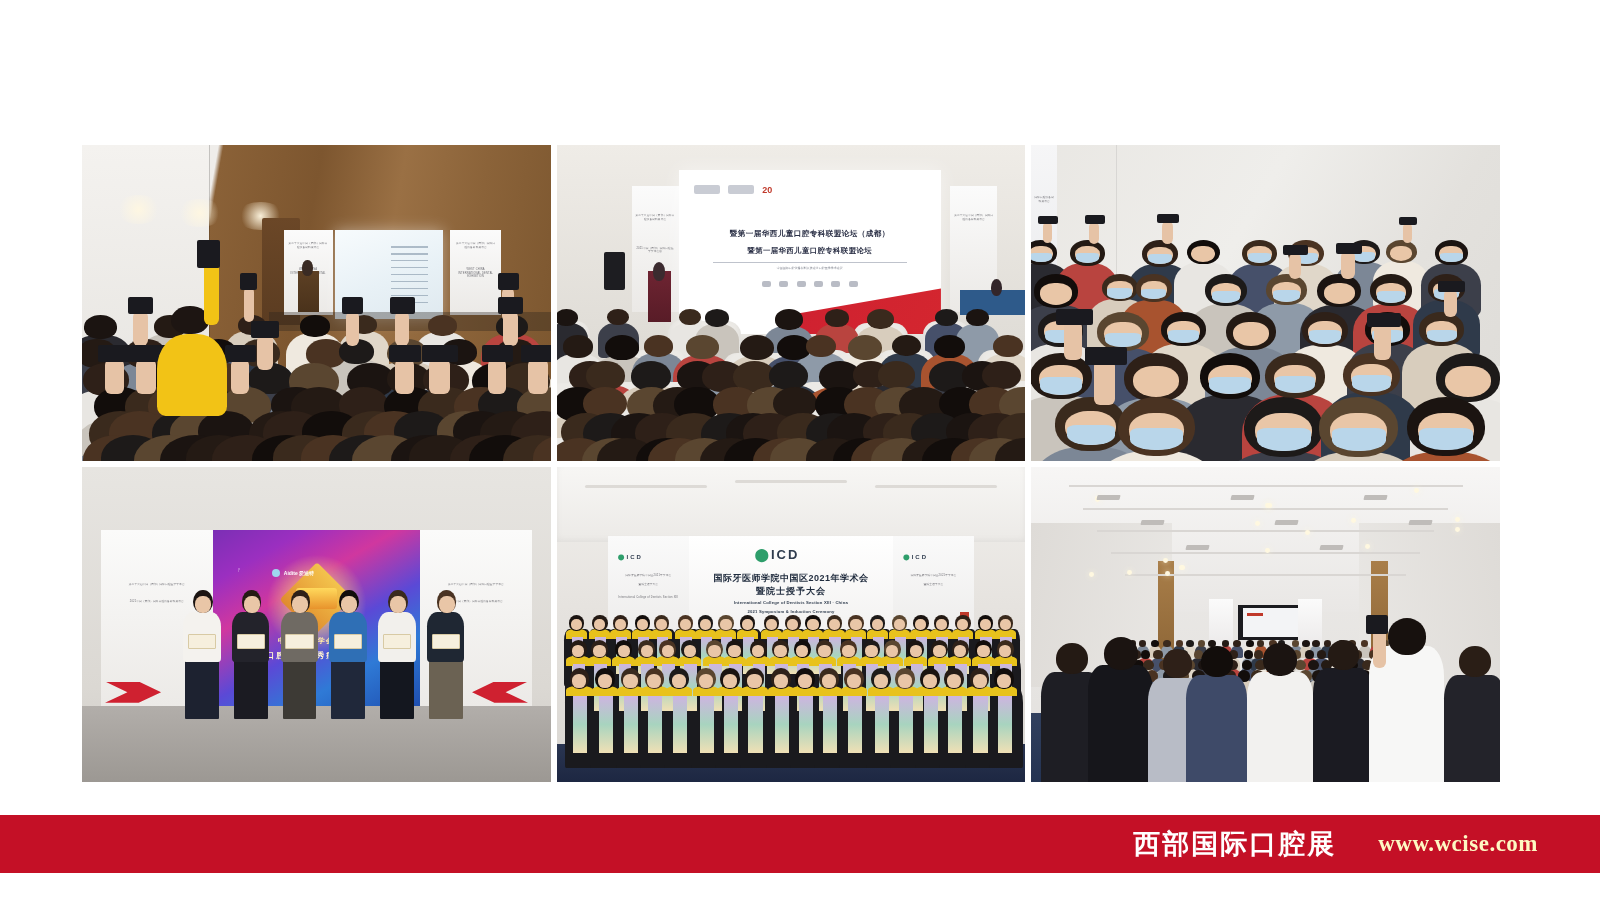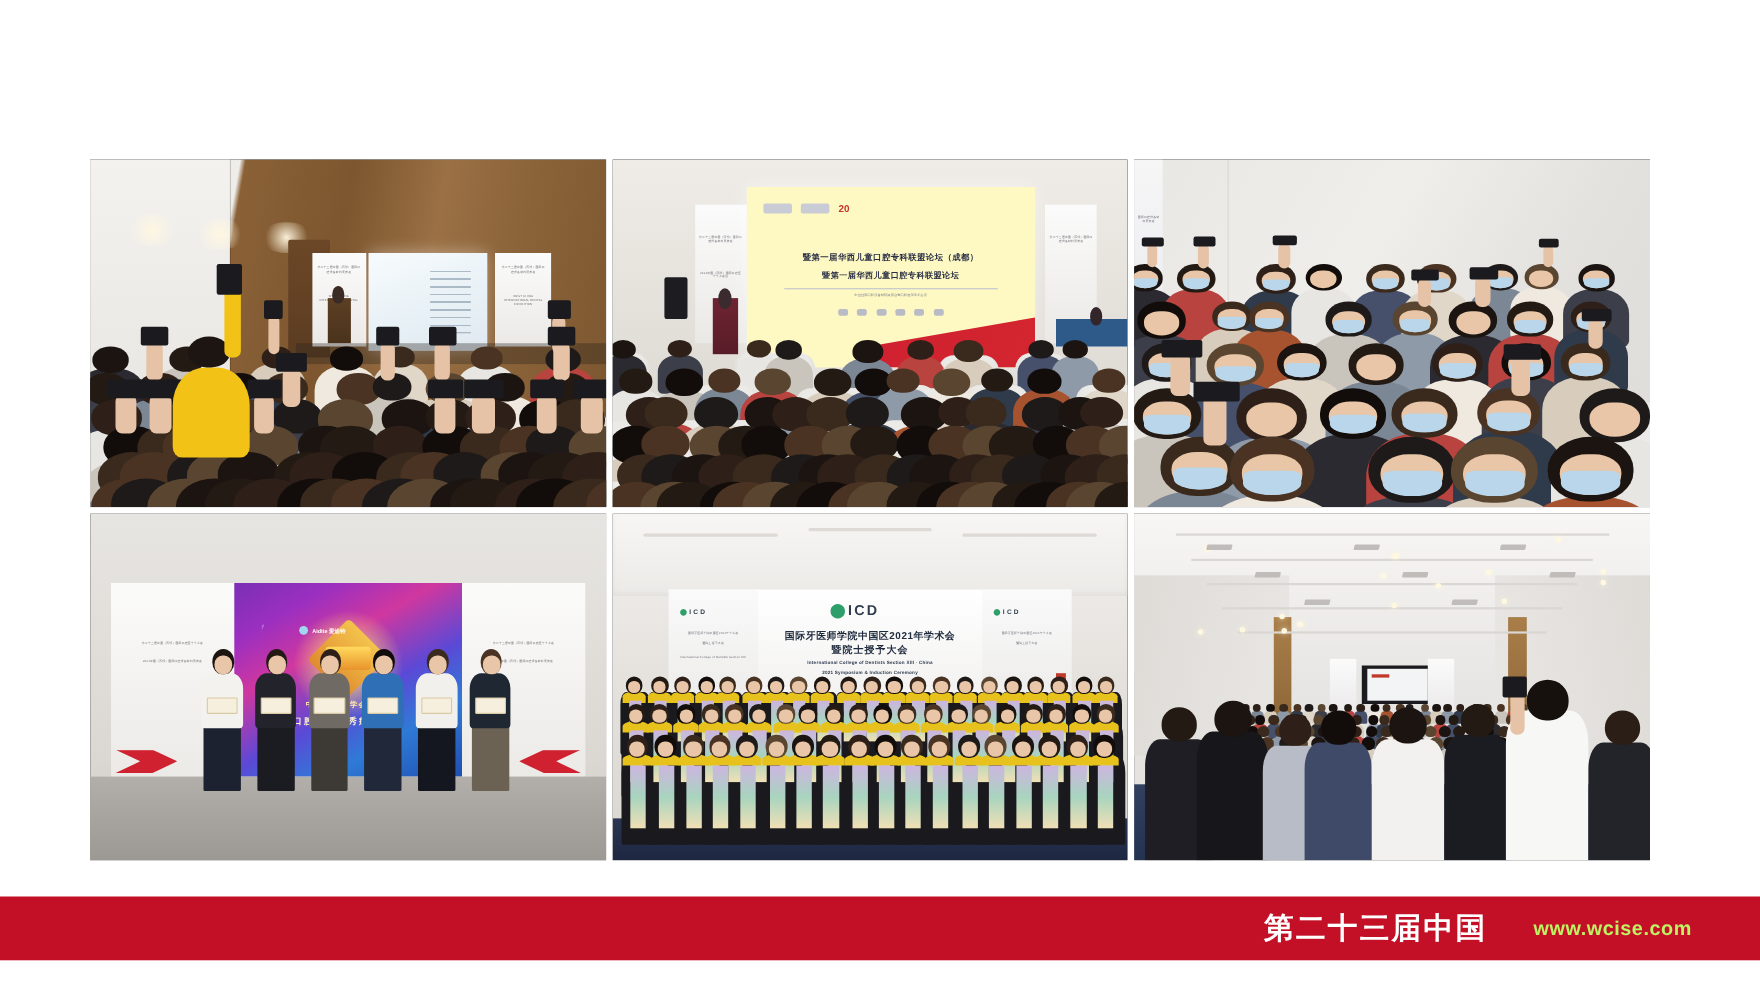--- a/index.html
+++ b/index.html
@@ -64,21 +64,21 @@
   #p1 .bl { left:43%; top:27%; width:10.5%; height:27%; }
   #p1 .br { left:78.5%; top:27%; width:11%; height:27%; }
   #p1 .podium { position:absolute; left:46%; top:40%; width:4.5%; height:13%;
     background:linear-gradient(180deg,#5d4024,#4a321b); }
   #p1 .stagefloor { position:absolute; left:40%; top:53%; right:0; height:6%; background:rgba(40,34,28,.35); }
   #p1 .floor { position:absolute; left:0; right:0; bottom:0; height:18%; background:#6d6a66; }
 
   
   #p2 .wall { background:linear-gradient(180deg,#efece7,#e0ddd7 60%,#d4d0ca); }
   #p2 .bigscreen { left:26%; top:8%; width:56%; height:52%;
-    background:#fef9c3; box-shadow:0 0 18px rgba(255,255,255,.5); }
+    background:#ffffff; box-shadow:0 0 18px rgba(255,255,255,.5); }
   #p2 .redwedge { position:absolute; left:0; bottom:0; width:100%; height:34%;
     background:linear-gradient(115deg,transparent 42%,#cf2130 43%,#d4262f 100%);
     clip-path:polygon(0 100%, 100% 18%, 100% 100%); }
   #p2 .scr-cn1 { position:absolute; left:7%; top:36%; width:86%; text-align:center;
     font-size:7.6px; font-weight:700; color:#2a2f45; letter-spacing:.4px; }
   #p2 .scr-cn2 { position:absolute; left:7%; top:46%; width:86%; text-align:center;
     font-size:7.4px; font-weight:700; color:#2a2f45; letter-spacing:.4px; }
   #p2 .scr-rule { position:absolute; left:13%; top:56%; width:74%; height:1px; background:#bfc3cc; }
   #p2 .scr-sub { position:absolute; left:10%; top:58.5%; width:80%; text-align:center;
     font-size:3px; color:#7d808c; }
@@ -191,22 +191,22 @@
     position:absolute; left:0; right:0; top:815px; height:58px;
     background:#C41026;
     display:flex; align-items:center; justify-content:flex-end;
     padding-right:62px; gap:42px;
   }
   .footer-brand {
     color:#ffffff; font-size:27px; font-weight:700; letter-spacing:2px;
     font-family:"Liberation Sans","DejaVu Sans",sans-serif;
   }
   .footer-url {
-    color:#bef264; font-size:18px; font-weight:700; letter-spacing:.5px;
-    font-family:Liberation Sans, sans-serif;
+    color:#fef9c3; font-size:23px; font-weight:700; letter-spacing:.5px;
+    font-family:Liberation Serif, serif;
   }
 </style>
 </head>
 <body>
 
 <div class="slide">
 
 
   <div class="grid">
 
@@ -1432,17 +1432,17 @@
             <div class="phone" style="left:71.36%;top:47%;width:4.8%;height:6%;z-index:29"></div>
             <div style="position:absolute;left:88%;top:66%;width:13%;height:34%;background:#23232a;border-radius:22% 22% 0 0;z-index:27"></div>
             <div class="head" style="left:91.25%;top:57%;width:6.76%;height:9.62%;background:#2a1e16;z-index:28"></div>
           </div>
       </div>
     </div>
 
   </div>
 
   <div class="footer">
-    <div class="footer-brand">第二十三届中国</div>
+    <div class="footer-brand">西部国际口腔展</div>
     <div class="footer-url">www.wcise.com</div>
   </div>
 
 </div>
 
 </body></html>

